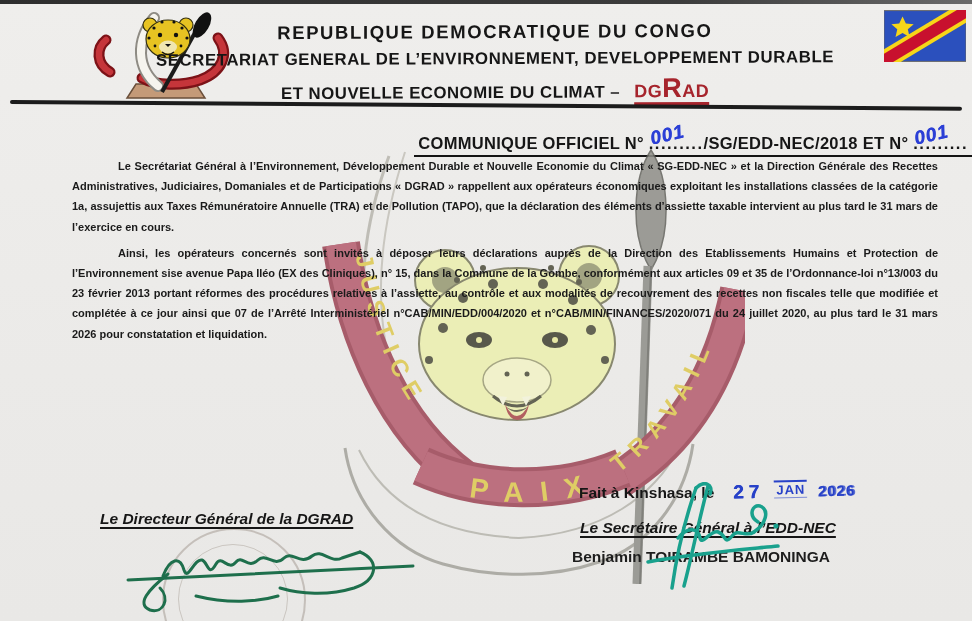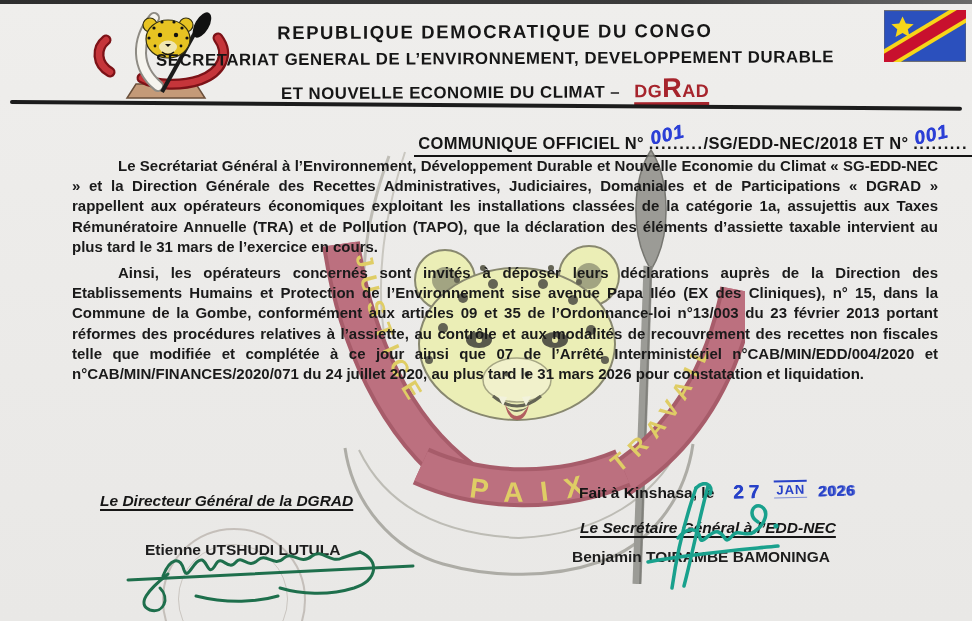--- a/index.html
+++ b/index.html
@@ -30,39 +30,39 @@
              font-size:16.5px;font-weight:bold;letter-spacing:0.3px;white-space:nowrap;}
   .title-line{display:inline-block;border-bottom:2.5px solid #141414;padding:0 4px 2px 4px;}
   .dots-wrap{position:relative;display:inline-block;}
   .dots{letter-spacing:1.5px;font-weight:bold;}
   .hand-num{position:absolute;left:1px;top:-10px;color:#2b3fd6;font-size:19px;
             font-style:italic;font-weight:bold;transform:rotate(-13deg);letter-spacing:1px;
             text-shadow:0.4px 0 0 #2b3fd6;}
 
   
   .body-text{position:absolute;left:72px;top:156px;width:866px;z-index:3;}
-  .body-text p{margin:0 0 6px 0;font-size:15px;font-weight:bold;line-height:20.2px;
+  .body-text p{margin:0 0 6px 0;font-size:11px;font-weight:bold;line-height:20.2px;
                text-align:justify;text-indent:46px;color:#1a1a1a;}
 
   
   .date-line{position:absolute;left:579px;top:481px;font-size:15.5px;font-weight:bold;z-index:4;white-space:nowrap;}
   .stamp{display:inline-block;color:#2741c8;font-weight:bold;margin-left:14px;
          transform:rotate(-1.5deg) translateY(-1px);}
   .stamp-day{font-size:19px;letter-spacing:5px;text-shadow:0.6px 0 0 #2741c8;}
   .stamp-month{font-size:13px;display:inline-block;border-top:2px solid #2741c8;
                border-bottom:1.5px solid rgba(39,65,200,.55);padding:0 2px;transform:translateY(-3px);
                letter-spacing:1px;margin-left:6px;}
   .stamp-year{font-size:15px;margin-left:6px;letter-spacing:1px;
               text-shadow:1.6px 0 0 rgba(39,65,200,.75);}
 
   
   .sig-title{position:absolute;font-size:15.5px;font-weight:bold;font-style:italic;z-index:4;
              text-decoration:underline;text-decoration-thickness:2px;text-underline-offset:3px;white-space:nowrap;}
   .sig-name{position:absolute;font-size:15.5px;font-weight:bold;z-index:4;white-space:nowrap;color:#1d1d1d;}
-  .sig-left-title{left:100px;top:492px;}
+  .sig-left-title{left:100px;top:510px;}
   .sig-left-name{left:145px;top:541px;}
   .sig-right-title{left:580px;top:519px;}
   .sig-right-name{left:572px;top:548px;}
   .ink{position:absolute;z-index:5;}
   .ink-left{left:108px;top:538px;width:330px;height:80px;}
   .ink-right{left:618px;top:482px;width:170px;height:112px;}
   .round-stamp{position:absolute;left:162px;top:528px;width:140px;height:140px;border-radius:50%;
                border:2px solid rgba(128,116,104,.35);z-index:2;}
   .round-stamp-inner{position:absolute;left:14px;top:14px;width:108px;height:108px;border-radius:50%;
                      border:1.5px solid rgba(128,116,104,.3);}
@@ -218,21 +218,20 @@
       <span class="stamp-month">JAN</span>
       <span class="stamp-year">2026</span>
     </span>
   </div>
 
   <div class="round-stamp">
     <div class="round-stamp-inner"></div>
   </div>
 
   <div class="sig-title sig-left-title">Le Directeur Général de la DGRAD</div>
-  <div class="sig-name sig-left-name">Etienne UTSHUDI LUTULA</div>
   <div class="sig-title sig-right-title">Le Secrétaire Général à l’EDD-NEC</div>
   <div class="sig-name sig-right-name">Benjamin TOIRAMBE BAMONINGA</div>
 
   <svg class="ink ink-left" viewBox="0 0 330 80" aria-hidden="true">
     <g fill="none" stroke="#1e6f4c" stroke-width="3" stroke-linecap="round">
       <path d="M55,38 C62,20 72,18 76,32 C80,44 86,20 94,22 C100,24 100,40 108,26 C114,16 120,34 128,24 C134,16 140,32 150,22 C158,14 166,30 176,20 C184,12 192,28 204,18 C214,10 222,26 234,20 L252,14"></path>
       <path d="M252,14 C272,22 270,42 246,50 C220,58 192,56 172,50"></path>
       <path d="M60,36 C40,52 28,66 42,72 C56,76 62,60 52,50"></path>
       <path d="M20,42 L305,28"></path>
       <path d="M88,58 C120,66 150,64 170,58"></path>

